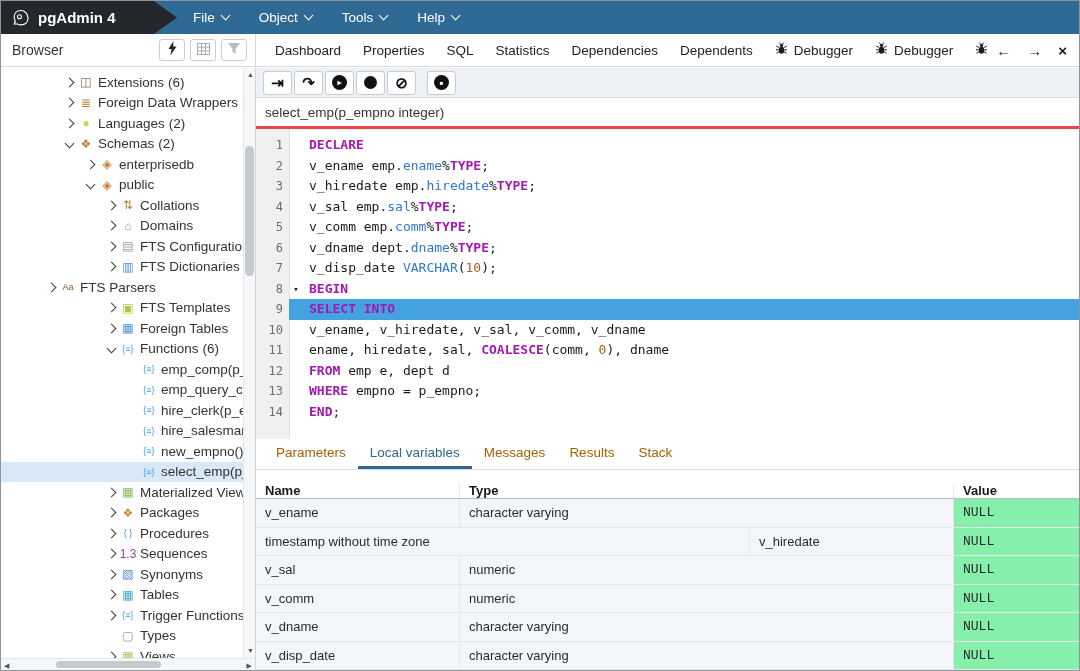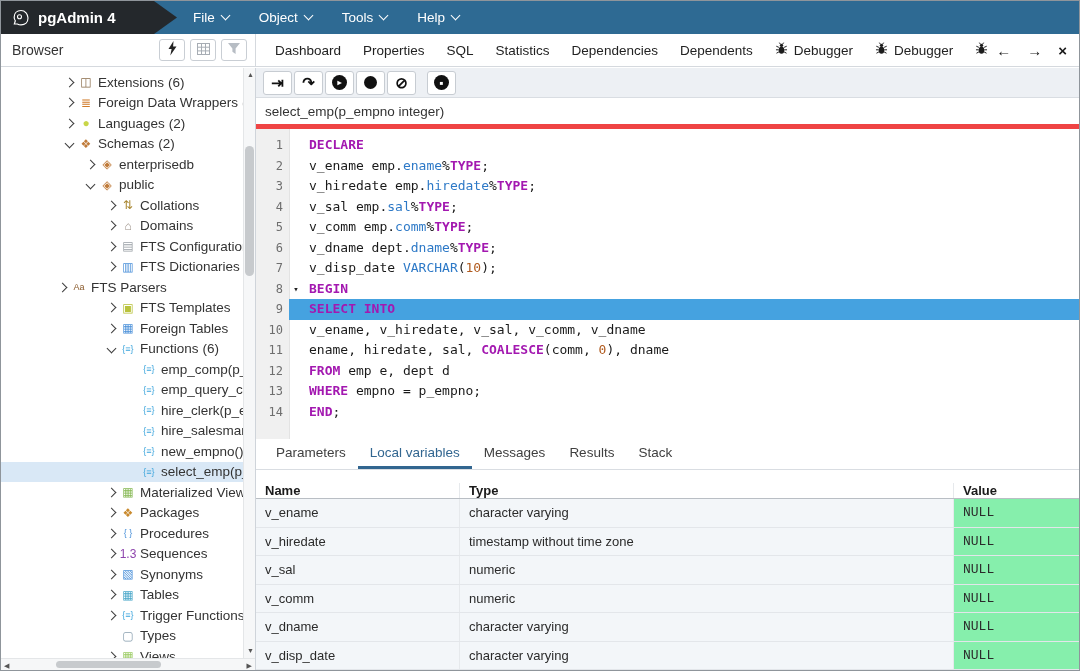--- a/index.html
+++ b/index.html
@@ -43,38 +43,38 @@
   .hthumb { position:absolute; left:55px; width:105px; top:2px; bottom:2px; background:#c7cacd; border-radius:5px; }
   .sb-arrow { position:absolute; font-size:7px; color:#555; line-height:10px; }
 
   .content { flex:1; display:flex; flex-direction:column; min-width:0; }
   .dbg-toolbar { height:30px; flex:none; background:#edf0f4; border-bottom:1px solid #d9dde2; display:flex; align-items:center; padding-left:7px; gap:2px; }
   .dbg-btn { width:29px; height:24px; background:#fff; border:1px solid #c7ccd2; border-radius:3px; display:flex; align-items:center; justify-content:center; font-size:15px; font-weight:bold; color:#111; }
   .dbg-btn.gap { margin-left:9px; }
   .circle-ic { width:15px; height:15px; border-radius:50%; background:#111; color:#fff; display:flex; align-items:center; justify-content:center; font-size:8px; font-weight:bold; }
   .dot-ic { width:13px; height:13px; border-radius:50%; background:#111; }
 
-  .signature { height:31px; flex:none; background:#fff; border-bottom:5px solid #ef4444; display:flex; align-items:center; padding-left:9px; font-size:13.5px; color:#333; }
+  .signature { height:31px; flex:none; background:#fff; border-bottom:3px solid #ef4444; display:flex; align-items:center; padding-left:9px; font-size:13.5px; color:#333; }
 
   .editor { flex:1; position:relative; background:#fff; padding-top:6px; overflow:hidden; font-family:"DejaVu Sans Mono", monospace; font-size:13px; }
   .editor::before { content:""; position:absolute; left:0; top:0; bottom:0; width:33px; background:#f0f0f0; border-right:1px solid #e3e3e3; }
   .line { display:flex; height:20.5px; position:relative; }
   .ln { width:33px; flex:none; text-align:right; padding-right:6px; color:#6e6e6e; font-size:12px; line-height:20.5px; position:relative; z-index:1; }
   .rest { flex:1; display:flex; line-height:20.5px; }
   .rest.active { background:#45a2e0; }
   .fold { width:14px; flex:none; text-align:center; font-size:9px; color:#222; line-height:20.5px; }
   .code { white-space:pre; padding-left:6px; }
   .tk-kw { color:#a318b0; font-weight:bold; }
   .tk-id { color:#2d79c7; }
   .tk-num { color:#b05a1e; }
   .tk-pl { color:#1a1a1a; }
 
   .bottom { flex:none; }
   .btabs { height:31px; display:flex; align-items:stretch; padding-left:8px; border-bottom:1px solid #d9dde2; background:#fff; }
-  .btab { padding:0 12px; font-size:13.5px; color:#404040; display:flex; align-items:center; border-bottom:3px solid transparent; }
+  .btab { padding:0 12px; font-size:13.5px; color:#a16207; display:flex; align-items:center; border-bottom:3px solid transparent; }
   .btab.active { color:#326690; border-bottom-color:#326690; }
   .grid-header { height:29px; display:flex; font-weight:bold; font-size:13px; color:#1a1a1a; background:#fff; border-bottom:1px solid #b9bec4;align-items:flex-end; }
   .gcell { display:flex; align-items:center; padding:0 9px; border-right:1px solid #e6e9ec; overflow:hidden; }
   .gcell.c-name { width:204px; flex:none; }
   .gcell.c-type { flex:1; }
   .gcell.c-val  { width:125px; flex:none; border-right:none; }
   .grid-row { height:28.5px; display:flex; font-size:13px; color:#2b2b2b; border-bottom:1px solid #e3e6ea; }
   .grid-row .c-name, .grid-row .c-type { background:#f3f6f9; }
   .grid-row .c-val { background:#86efac;font-family:Liberation Mono, monospace; }
 </style>
@@ -286,21 +286,21 @@
             <span class="t-icon" style="color: rgb(154, 160, 166);">▤</span>
             <span class="t-label">FTS Configurations</span>
           </div>
           <div class="tree-row" style="padding-left: 102px;">
             <span class="chev-box">
               <span class="chev right"></span>
             </span>
             <span class="t-icon" style="color: rgb(74, 144, 217);">▥</span>
             <span class="t-label">FTS Dictionaries</span>
           </div>
-          <div class="tree-row" style="padding-left: 53px;">
+          <div class="tree-row" style="padding-left: 42px;">
             <span class="chev-box">
               <span class="chev right"></span>
             </span>
             <span class="t-icon" style="color: rgb(138, 90, 43); font-size: 9px;">Aa</span>
             <span class="t-label">FTS Parsers</span>
           </div>
           <div class="tree-row" style="padding-left: 102px;">
             <span class="chev-box">
               <span class="chev right"></span>
             </span>
@@ -561,22 +561,22 @@
               <div class="gcell c-name">Name</div>
               <div class="gcell c-type">Type</div>
               <div class="gcell c-val">Value</div>
             </div>
             <div class="grid-row">
               <div class="gcell c-name">v_ename</div>
               <div class="gcell c-type">character varying</div>
               <div class="gcell c-val">NULL</div>
             </div>
             <div class="grid-row">
+              <div class="gcell c-type">timestamp without time zone</div>
               <div class="gcell c-name">v_hiredate</div>
-              <div class="gcell c-type">timestamp without time zone</div>
               <div class="gcell c-val">NULL</div>
             </div>
             <div class="grid-row">
               <div class="gcell c-name">v_sal</div>
               <div class="gcell c-type">numeric</div>
               <div class="gcell c-val">NULL</div>
             </div>
             <div class="grid-row">
               <div class="gcell c-name">v_comm</div>
               <div class="gcell c-type">numeric</div>

